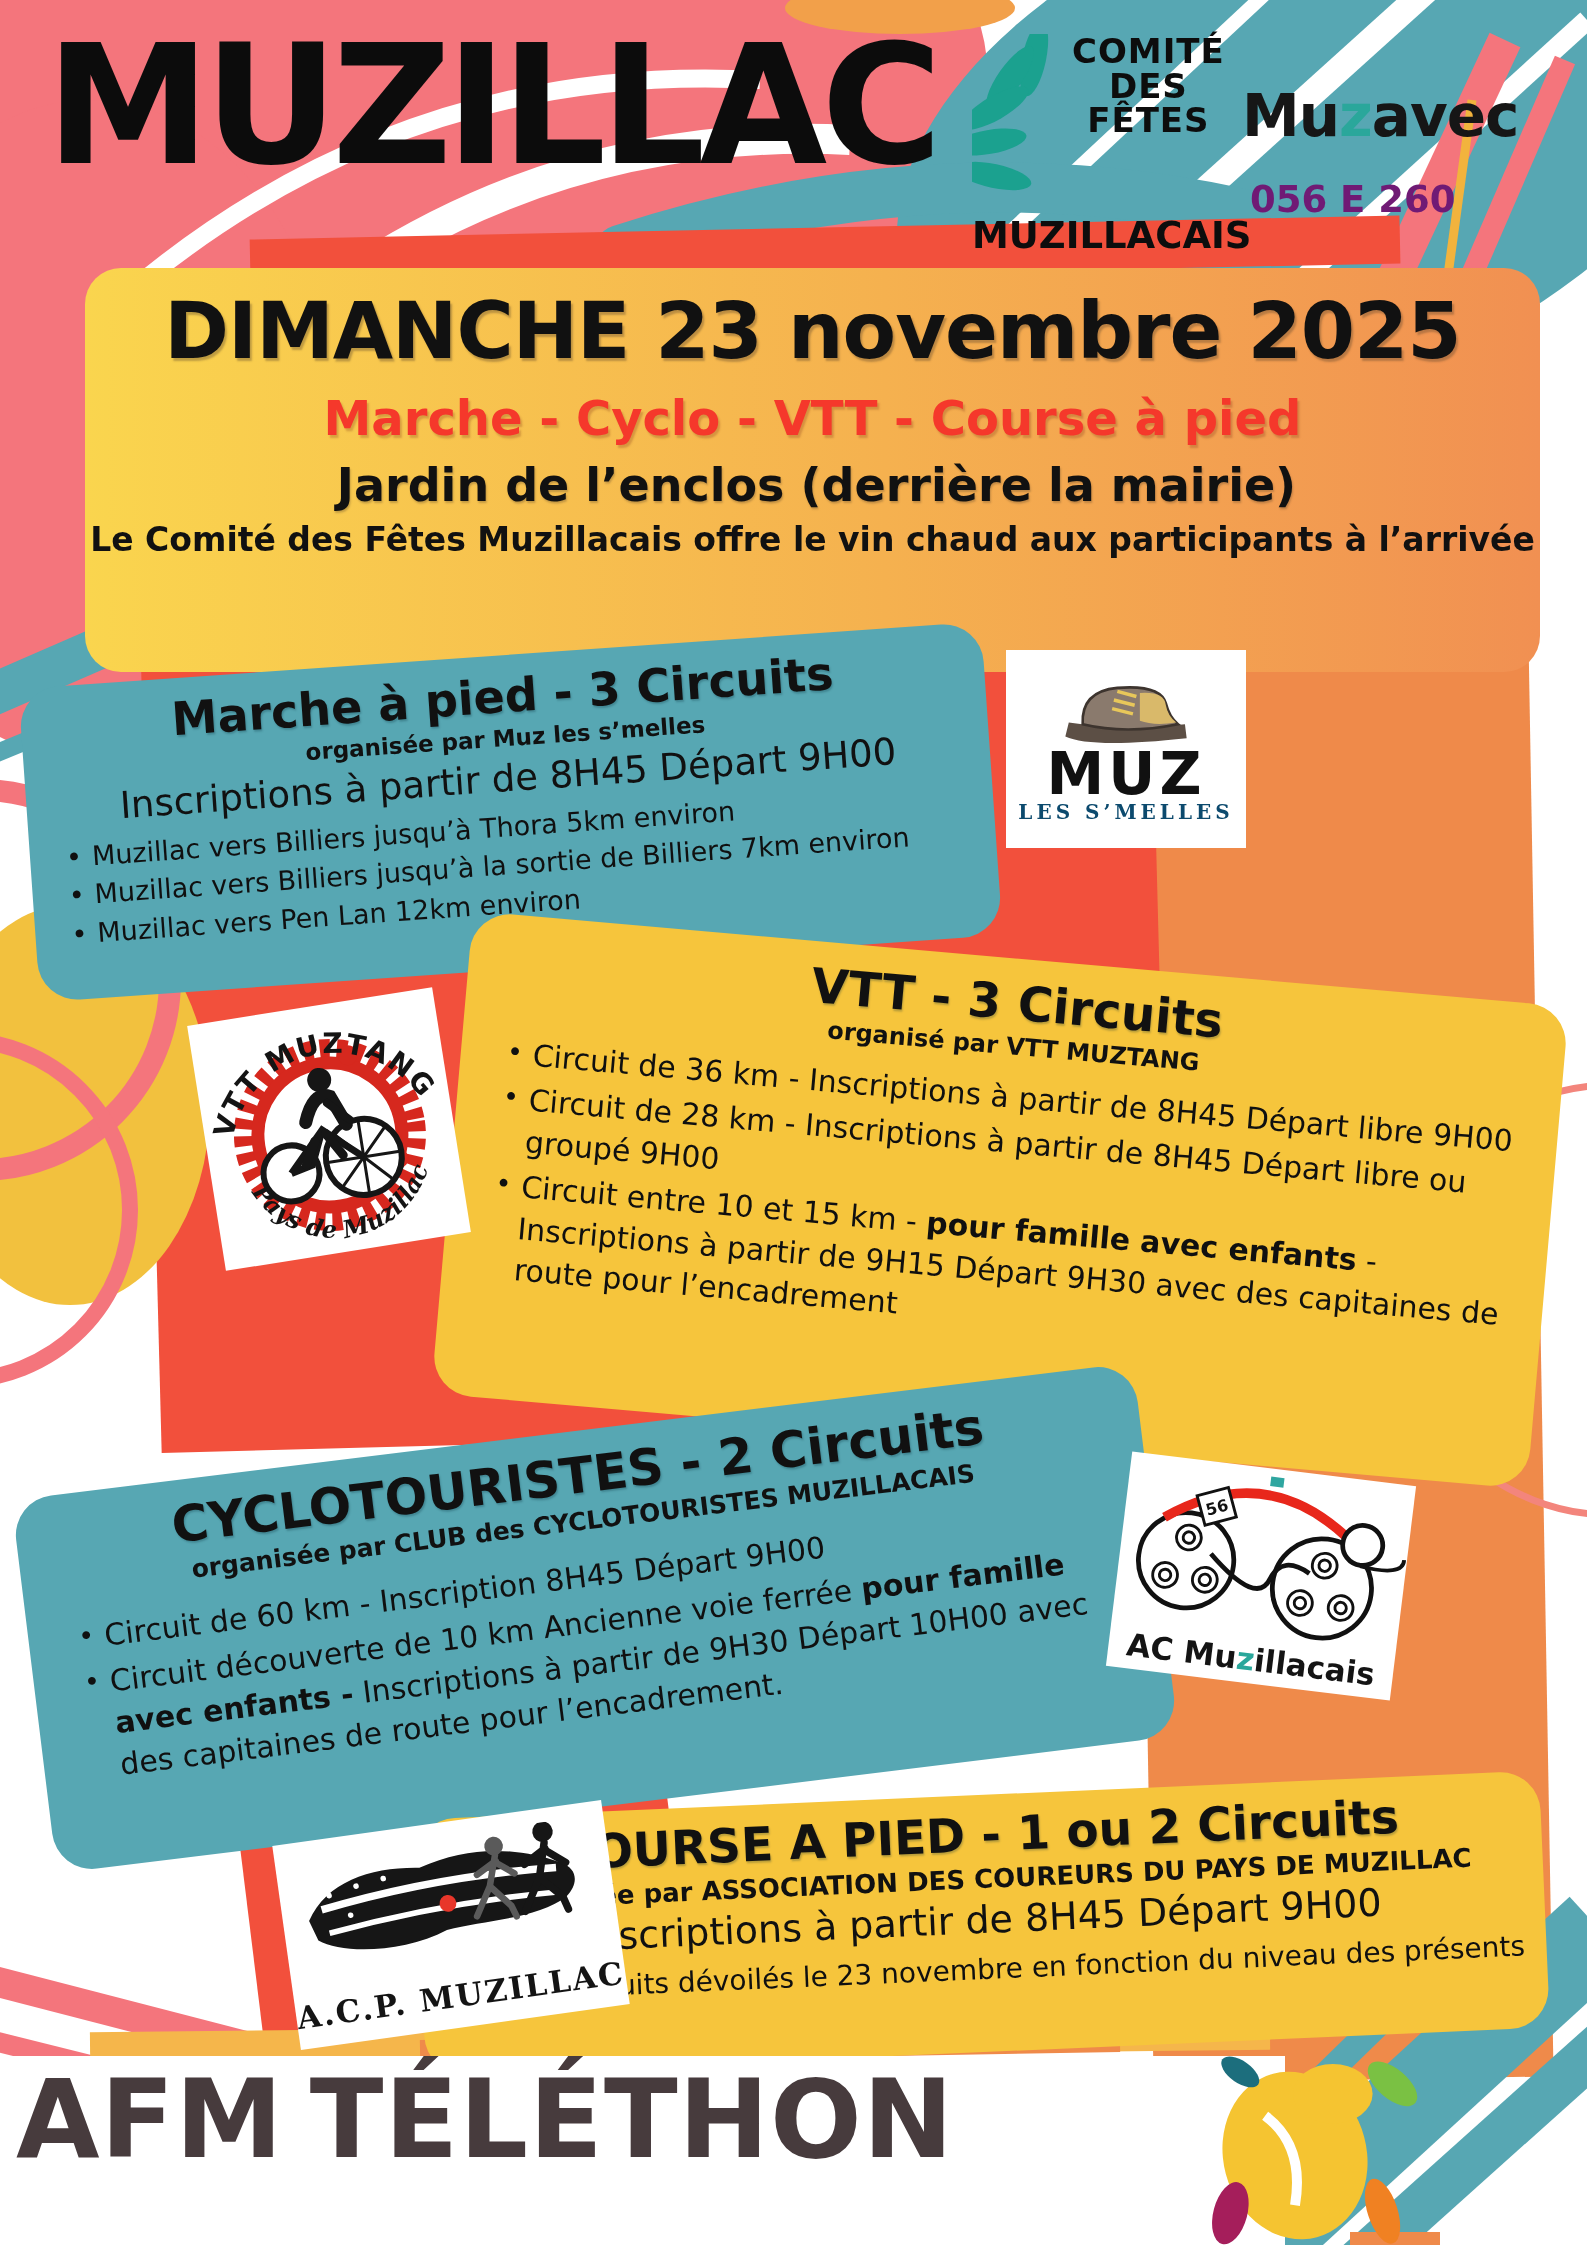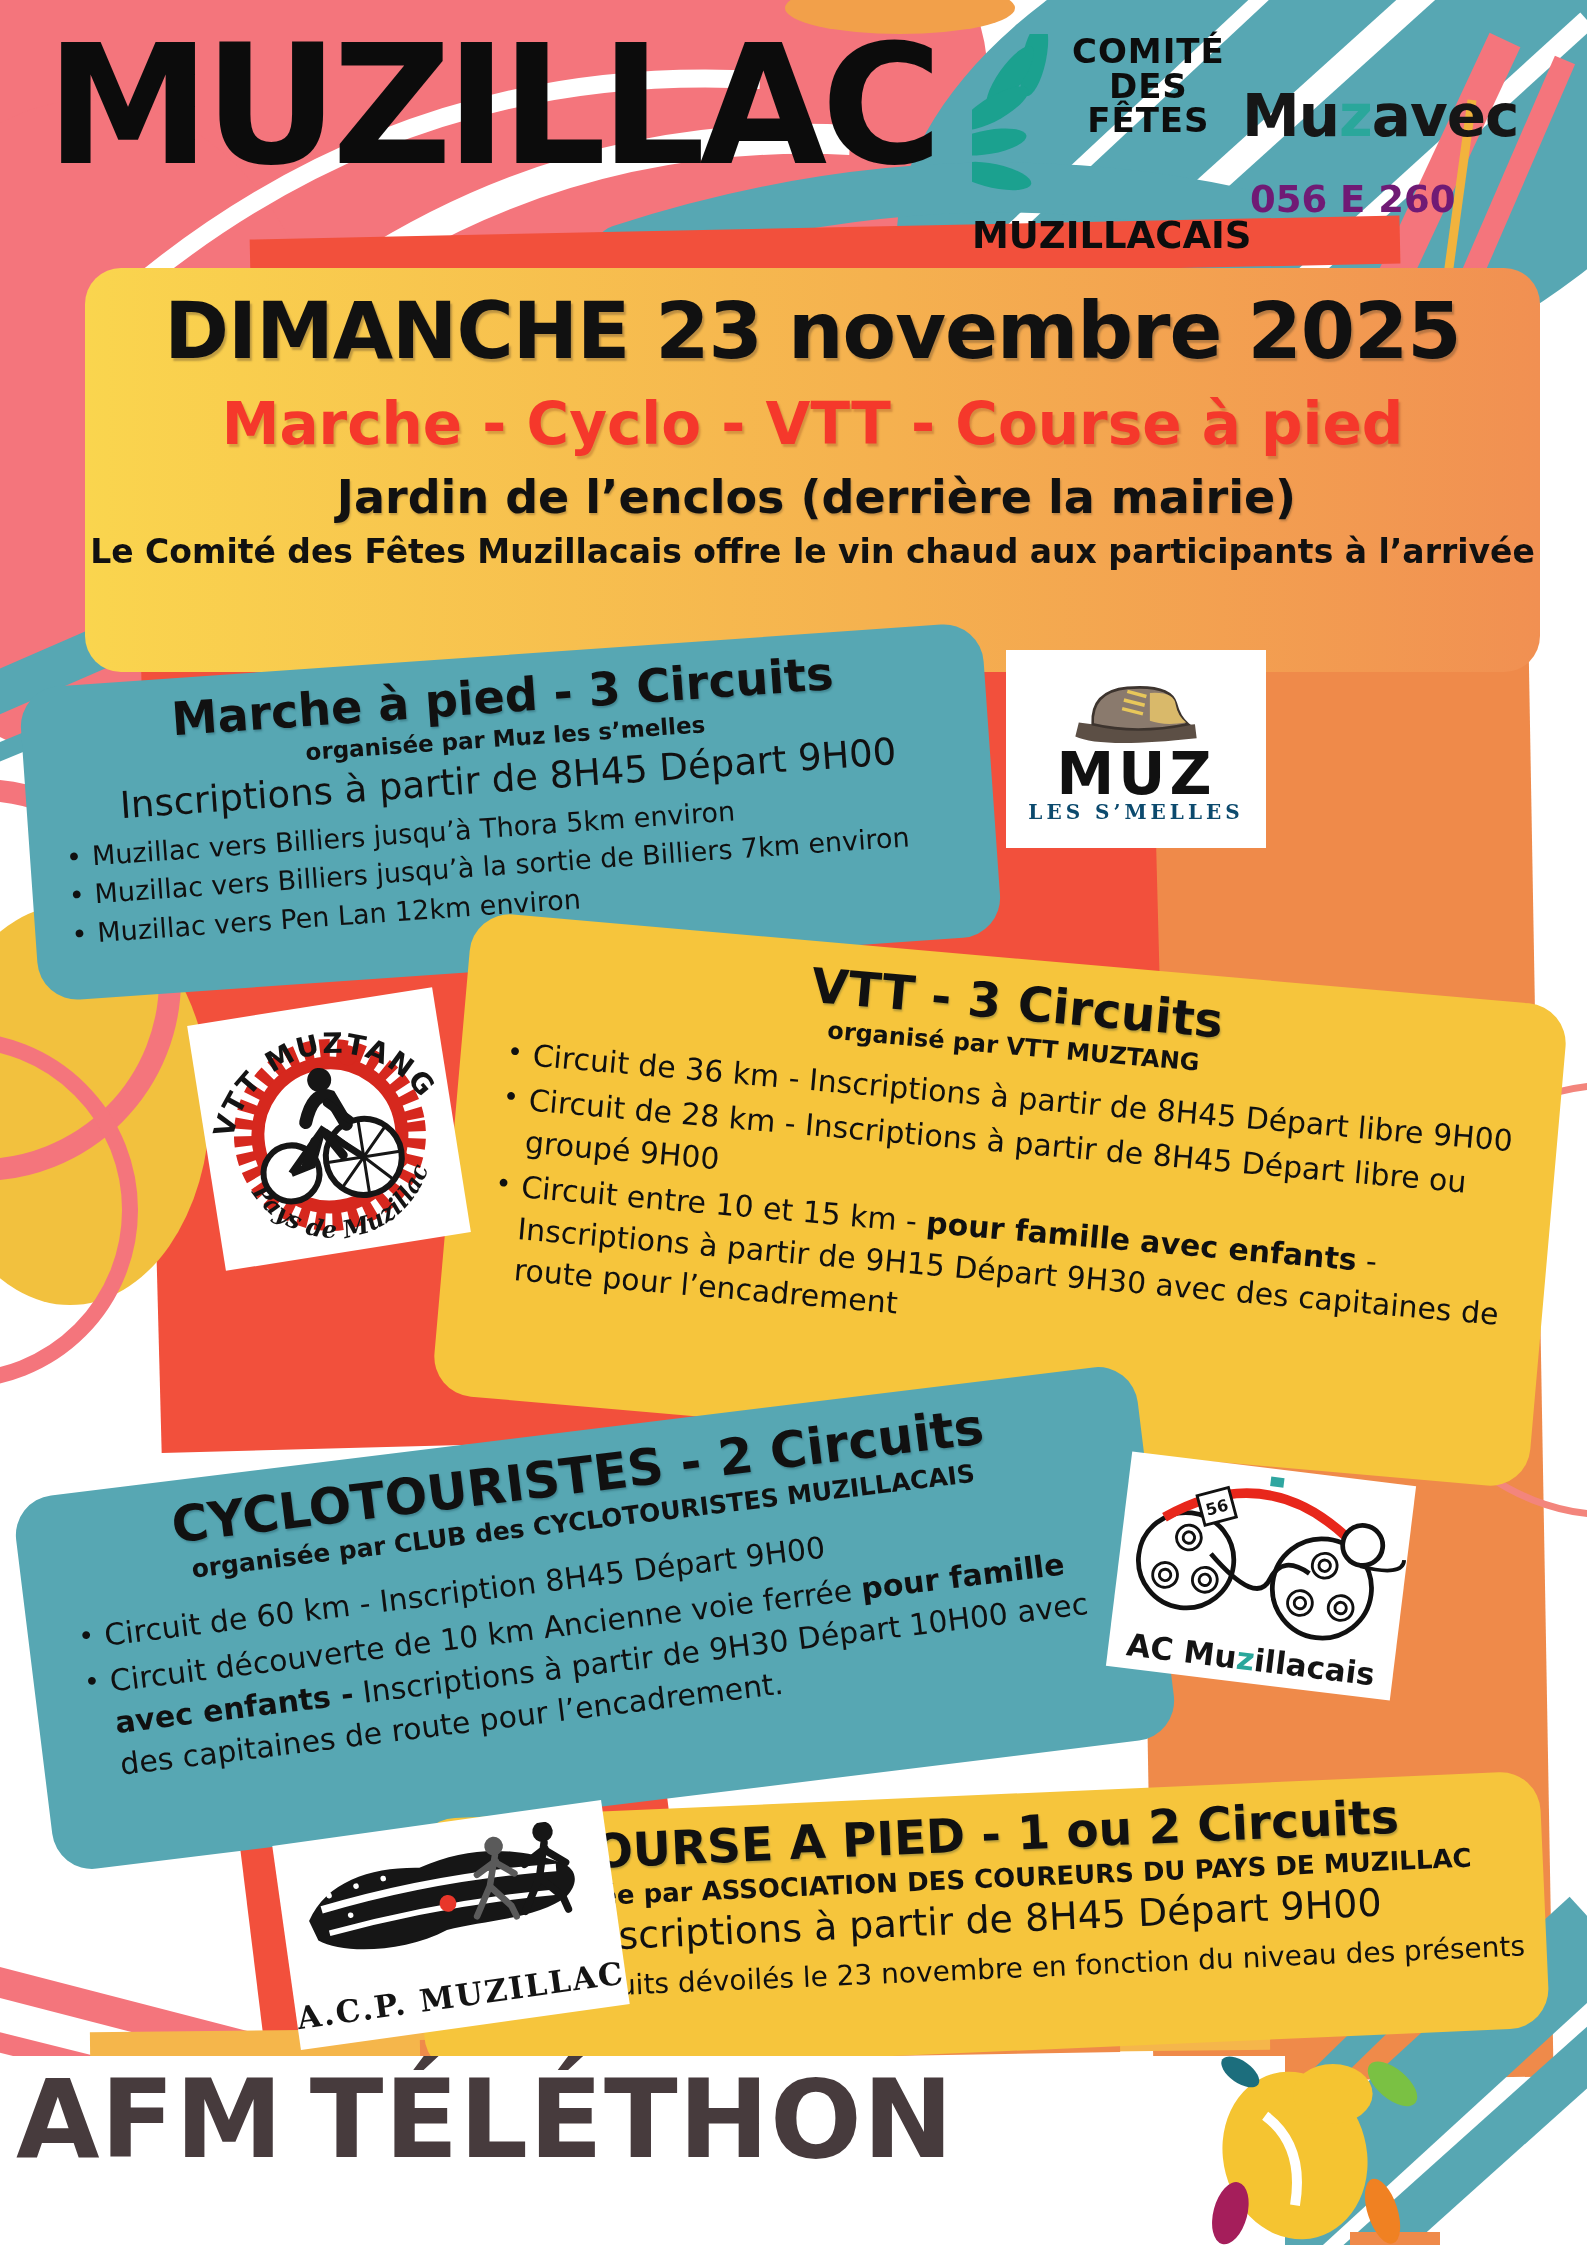--- a/index.html
+++ b/index.html
@@ -17,21 +17,21 @@
   .wordmark{position:absolute;left:1242px;top:82px;font-size:58px;font-weight:700;color:#161616;z-index:2;letter-spacing:-1px;}
   .wordmark .tz{color:#2aa79b;}
   .assoc-code{position:absolute;left:1250px;top:178px;font-size:37px;font-weight:700;color:#701a75;z-index:2;}
 
   
   .banner{position:absolute;left:85px;top:268px;width:1455px;height:404px;border-radius:36px;
           background:linear-gradient(90deg,#FAD54E 0%,#F5B14F 55%,#F19052 100%);
           z-index:2;text-align:center;}
   .banner .date{font-size:78px;font-weight:800;letter-spacing:-1px;margin-top:18px;
                 text-shadow:2px 3px 2px rgba(80,60,40,.35);}
-  .banner .acts{font-size:58px;font-weight:800;color:#F5382B;margin-top:14px;
+  .banner .acts{font-size:48px;font-weight:800;color:#F5382B;margin-top:14px;
                 text-shadow:2px 3px 2px rgba(120,40,20,.25);}
   .banner .loc{font-size:46px;font-weight:800;margin-top:12px;text-shadow:1px 2px 2px rgba(80,60,40,.3);padding-left:8px;}
   .banner .note{font-size:33px;font-weight:800;margin-top:8px;}
 
   
   .block{position:absolute;border-radius:40px;z-index:2;}
   .block .b-title{font-size:46px;font-weight:800;text-align:center;text-shadow:1px 2px 2px rgba(0,40,50,.25);}
   .block .b-org{font-size:23px;font-weight:800;text-align:center;margin-top:2px;}
   .block .b-insc{font-size:37px;font-weight:400;text-align:center;margin-top:6px;}
   .bullets{margin-top:8px;}
@@ -57,21 +57,21 @@
   .course{left:420px;top:1795px;width:1125px;height:245px;background:#F6C53C;transform:rotate(-2.5deg);padding-top:12px;}
   .course .b-title{font-size:47px;}
   .course .b-org{font-size:26px;}
   .course .b-insc{font-size:38px;margin-top:4px;}
   .course .bullets{padding:0 20px 0 110px;}
   .course .bullet{font-size:28px;}
 
   
   .card{position:absolute;background:#fff;z-index:3;display:flex;flex-direction:column;
         align-items:center;justify-content:center;}
-  .muz-card{left:1006px;top:650px;width:260px;height:198px;}
+  .muz-card{left:1006px;top:650px;width:240px;height:198px;}
   .muz-main{font-size:58px;font-weight:900;letter-spacing:4px;color:#111;line-height:.9;margin-top:-4px;}
   .muz-sub{font-size:20px;font-weight:800;letter-spacing:4px;color:#0c4a6e;font-family:"DejaVu Serif","Liberation Serif",serif;}
   .vtt-card{left:205px;top:1005px;width:248px;height:248px;transform:rotate(-9deg);}
   .ac-card{left:1118px;top:1468px;width:286px;height:216px;transform:rotate(7deg);}
   .acp-card{left:285px;top:1822px;width:332px;height:206px;transform:rotate(-8deg);}
   .acp-label{font-size:31px;font-weight:800;letter-spacing:2px;color:#141414;margin-top:2px;
              font-family:"DejaVu Serif","Liberation Serif",serif;}
   .ac-label{font-size:31px;font-weight:800;color:#141414;margin-top:-2px;}
   .ac-label .tz{color:#2aa79b;}
 

